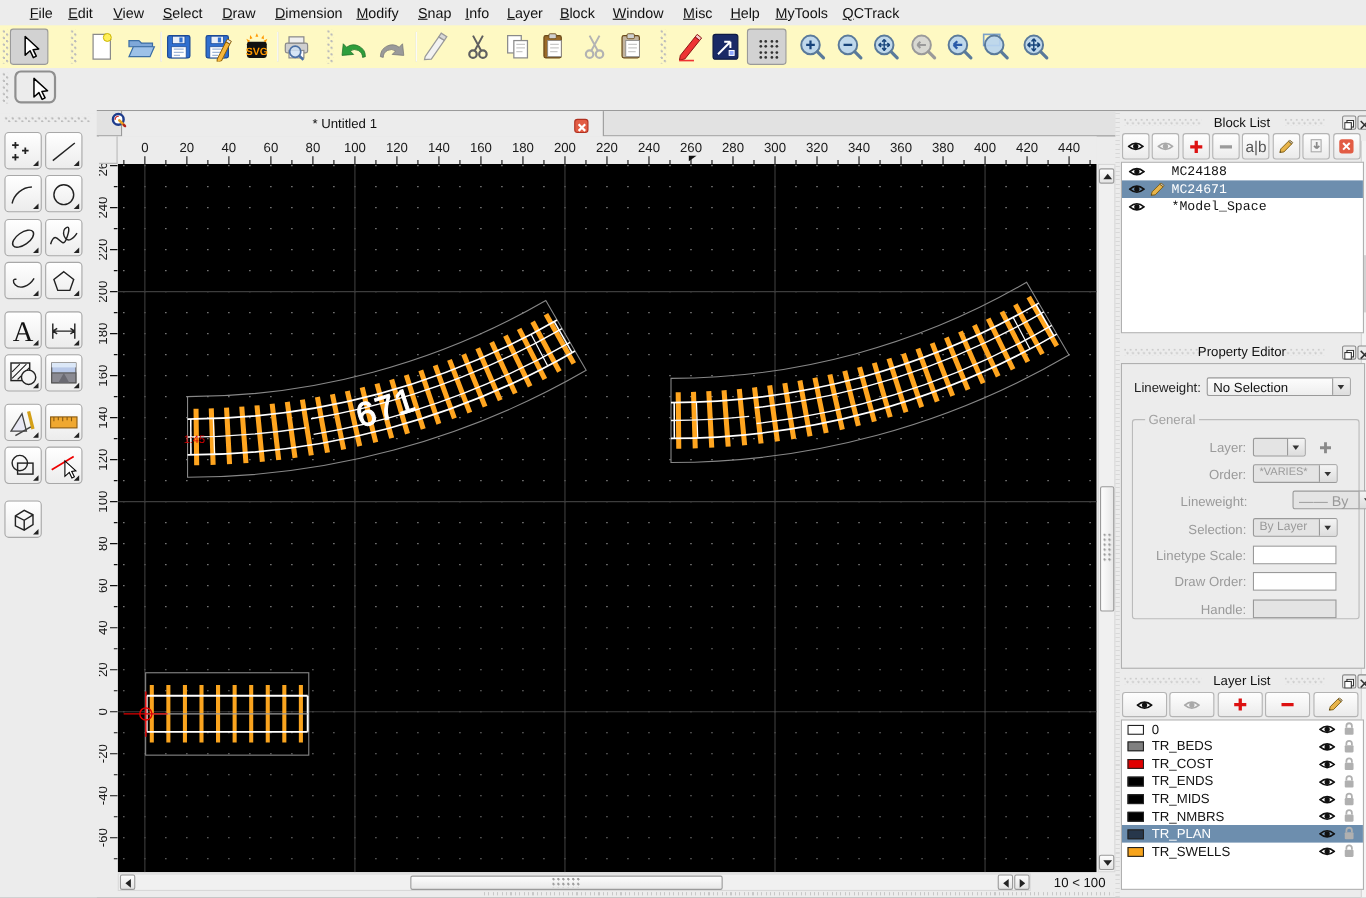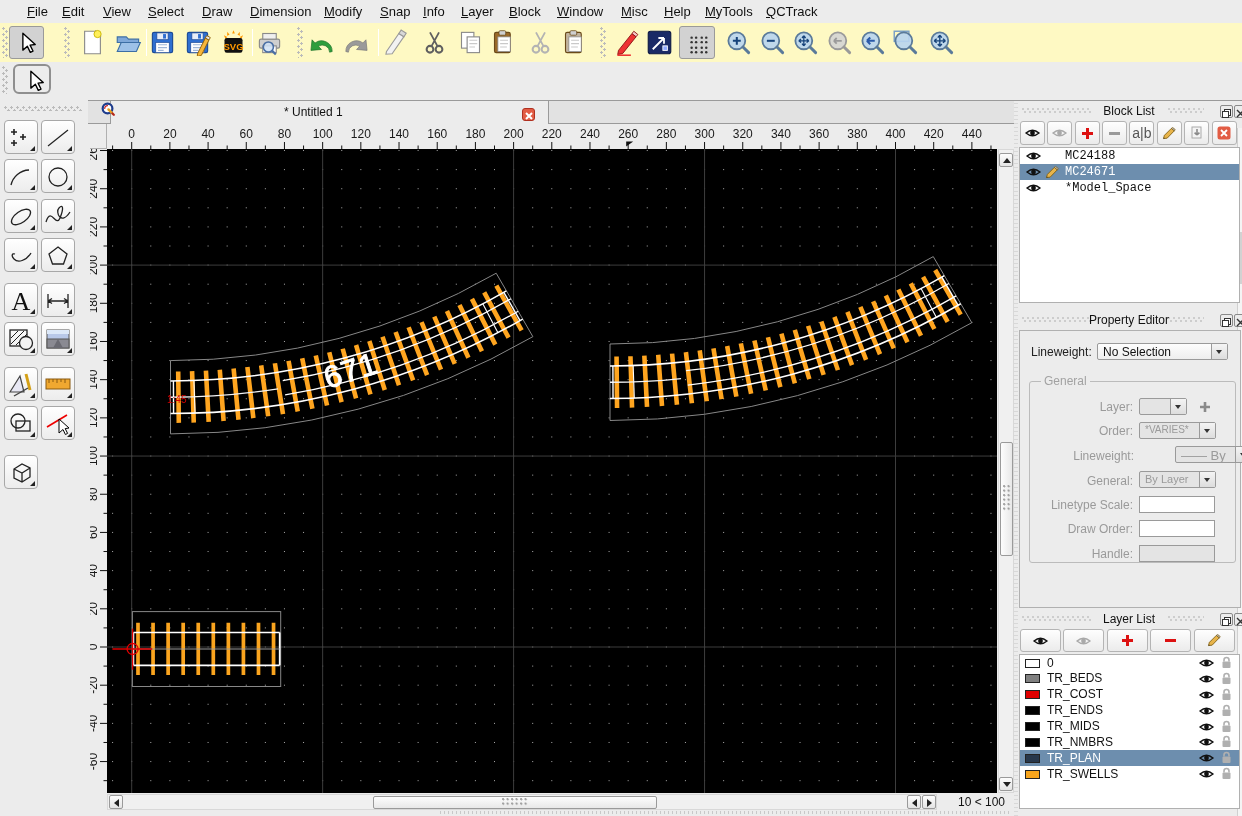--- a/index.html
+++ b/index.html
@@ -604,21 +604,21 @@
     <span class="ctext">No Selection</span>
     <span class="carr" style="width:16px">
       <i></i>
     </span>
   </div>
 <div class="gbox"></div>
 <span class="glabel">General</span>
 <span class="plabel" style="right:109px;top:400px">Layer:</span>
 <span class="plabel" style="right:109px;top:424px">Order:</span>
 <span class="plabel" style="right:108px;top:449px">Lineweight:</span>
-<span class="plabel" style="right:109px;top:474px">General:</span>
+<span class="plabel" style="right:109px;top:474px">Selection:</span>
 <span class="plabel" style="right:109px;top:498px">Linetype Scale:</span>
 <span class="plabel" style="right:109px;top:522px">Draw Order:</span>
 <span class="plabel" style="right:109px;top:547px">Handle:</span>
 <div class="combo dis" style="left:1139px;top:398px;width:48px;font-size:11px">
     <span class="ctext"></span>
     <span class="carr" style="width:16px">
       <i></i>
     </span>
   </div>
 <svg style="position:absolute;left:1199px;top:401px" width="12" height="12" viewBox="0 0 12 12" xmlns="http://www.w3.org/2000/svg">

